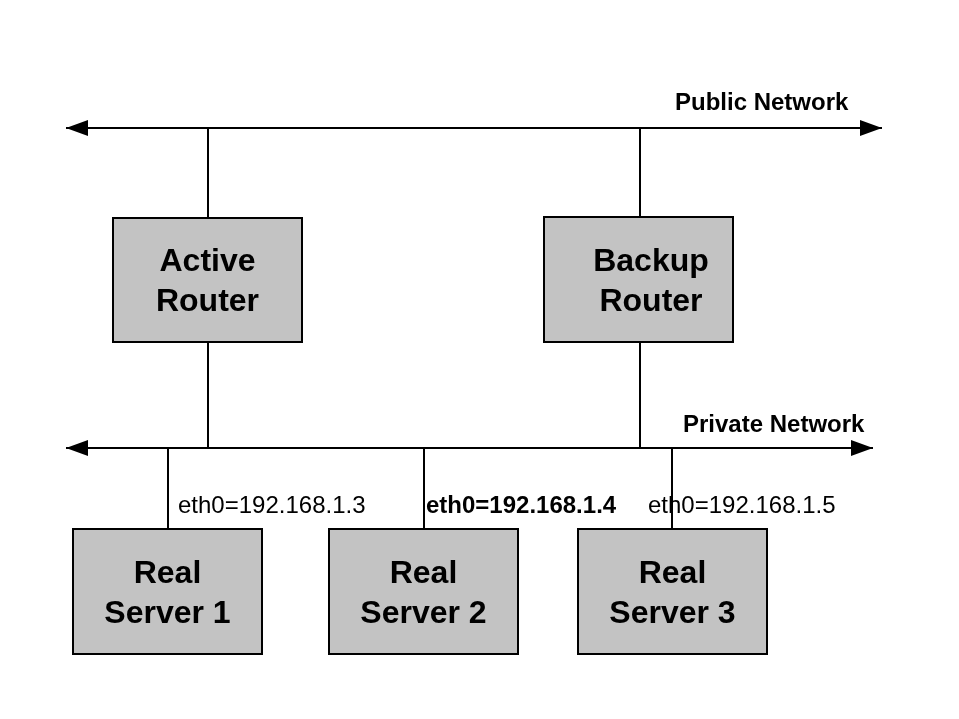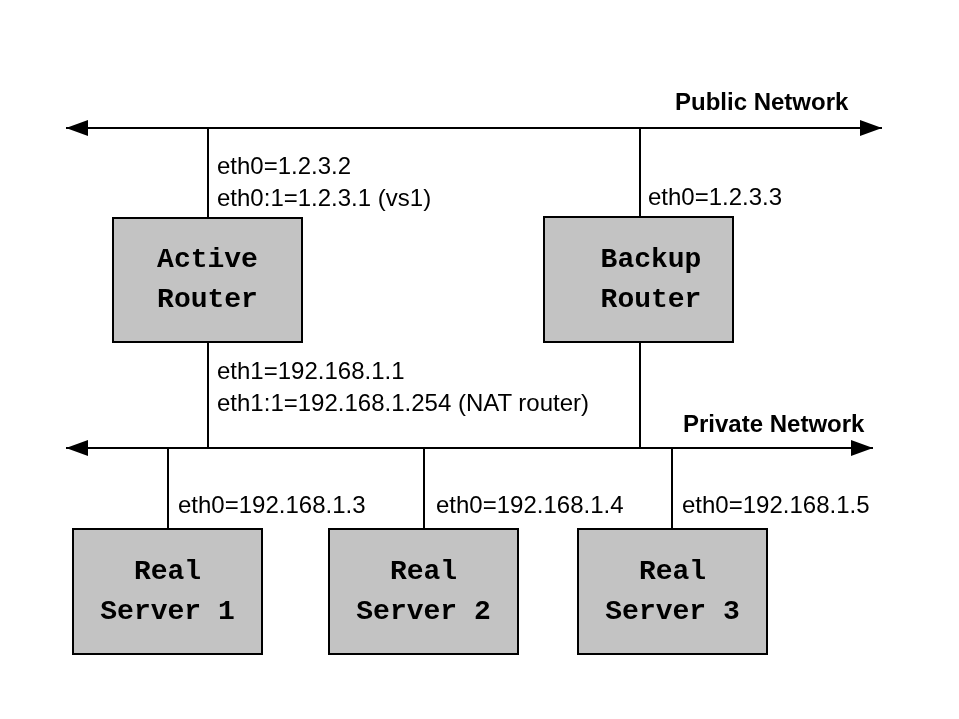--- a/index.html
+++ b/index.html
@@ -65,41 +65,40 @@
     position: absolute;
     font-size: 24px;
     line-height: 32px;
     white-space: pre-line;
   }
   .an-a-top { left: 217px; top: 150px; }
   .an-b-top { left: 648px; top: 181px; }
   .an-a-bot { left: 217px; top: 355px; }
   .an-b-bot { left: 648px; top: 354px; }
   .an-r1    { left: 178px; top: 489px; }
-  .an-r2    { left: 436px; top: 489px; }
-  .an-r3    { left: 682px; top: 489px; }
+  .an-r2    { left: 426px; top: 489px; font-weight: bold; }
+  .an-r3    { left: 648px; top: 489px; }
 
   
   .node {
     position: absolute;
     width: 191px;
     height: 127px;
     background: var(--node-fill);
     border: 2px solid var(--node-border);
     display: flex;
     align-items: center;
     justify-content: center;
   }
   .node-label {
     font-weight: bold;
-    font-size: 28px;
+    font-size: 32px;
     line-height: 40px;
     text-align: center;
     white-space: pre-line;
-    font-family: Liberation Mono, monospace;
   }
   .nd-a  { left: 112px; top: 217px; height: 126px; }
   .nd-b  { left: 543px; top: 216px; padding-left: 25px; }
   .nd-r1 { left: 72px;  top: 528px; }
   .nd-r2 { left: 328px; top: 528px; }
   .nd-r3 { left: 577px; top: 528px; }
 </style>
 </head>
 <body>
 
@@ -116,25 +115,20 @@
   <div class="arrow right ar-priv-r"></div>
 
   <div class="vl vl-a-up"></div>
   <div class="vl vl-a-dn"></div>
   <div class="vl vl-b-up"></div>
   <div class="vl vl-b-dn"></div>
   <div class="vl vl-r1"></div>
   <div class="vl vl-r2"></div>
   <div class="vl vl-r3"></div>
 
-  <div class="ann an-a-top">eth0=1.2.3.2
-eth0:1=1.2.3.1 (vs1)</div>
-  <div class="ann an-b-top">eth0=1.2.3.3</div>
-  <div class="ann an-a-bot">eth1=192.168.1.1
-eth1:1=192.168.1.254 (NAT router)</div>
   <div class="ann an-r1">eth0=192.168.1.3</div>
   <div class="ann an-r2">eth0=192.168.1.4</div>
   <div class="ann an-r3">eth0=192.168.1.5</div>
 
   <div class="node nd-a">
     <span class="node-label">Active
 Router</span>
   </div>
   <div class="node nd-b">
     <span class="node-label">Backup

